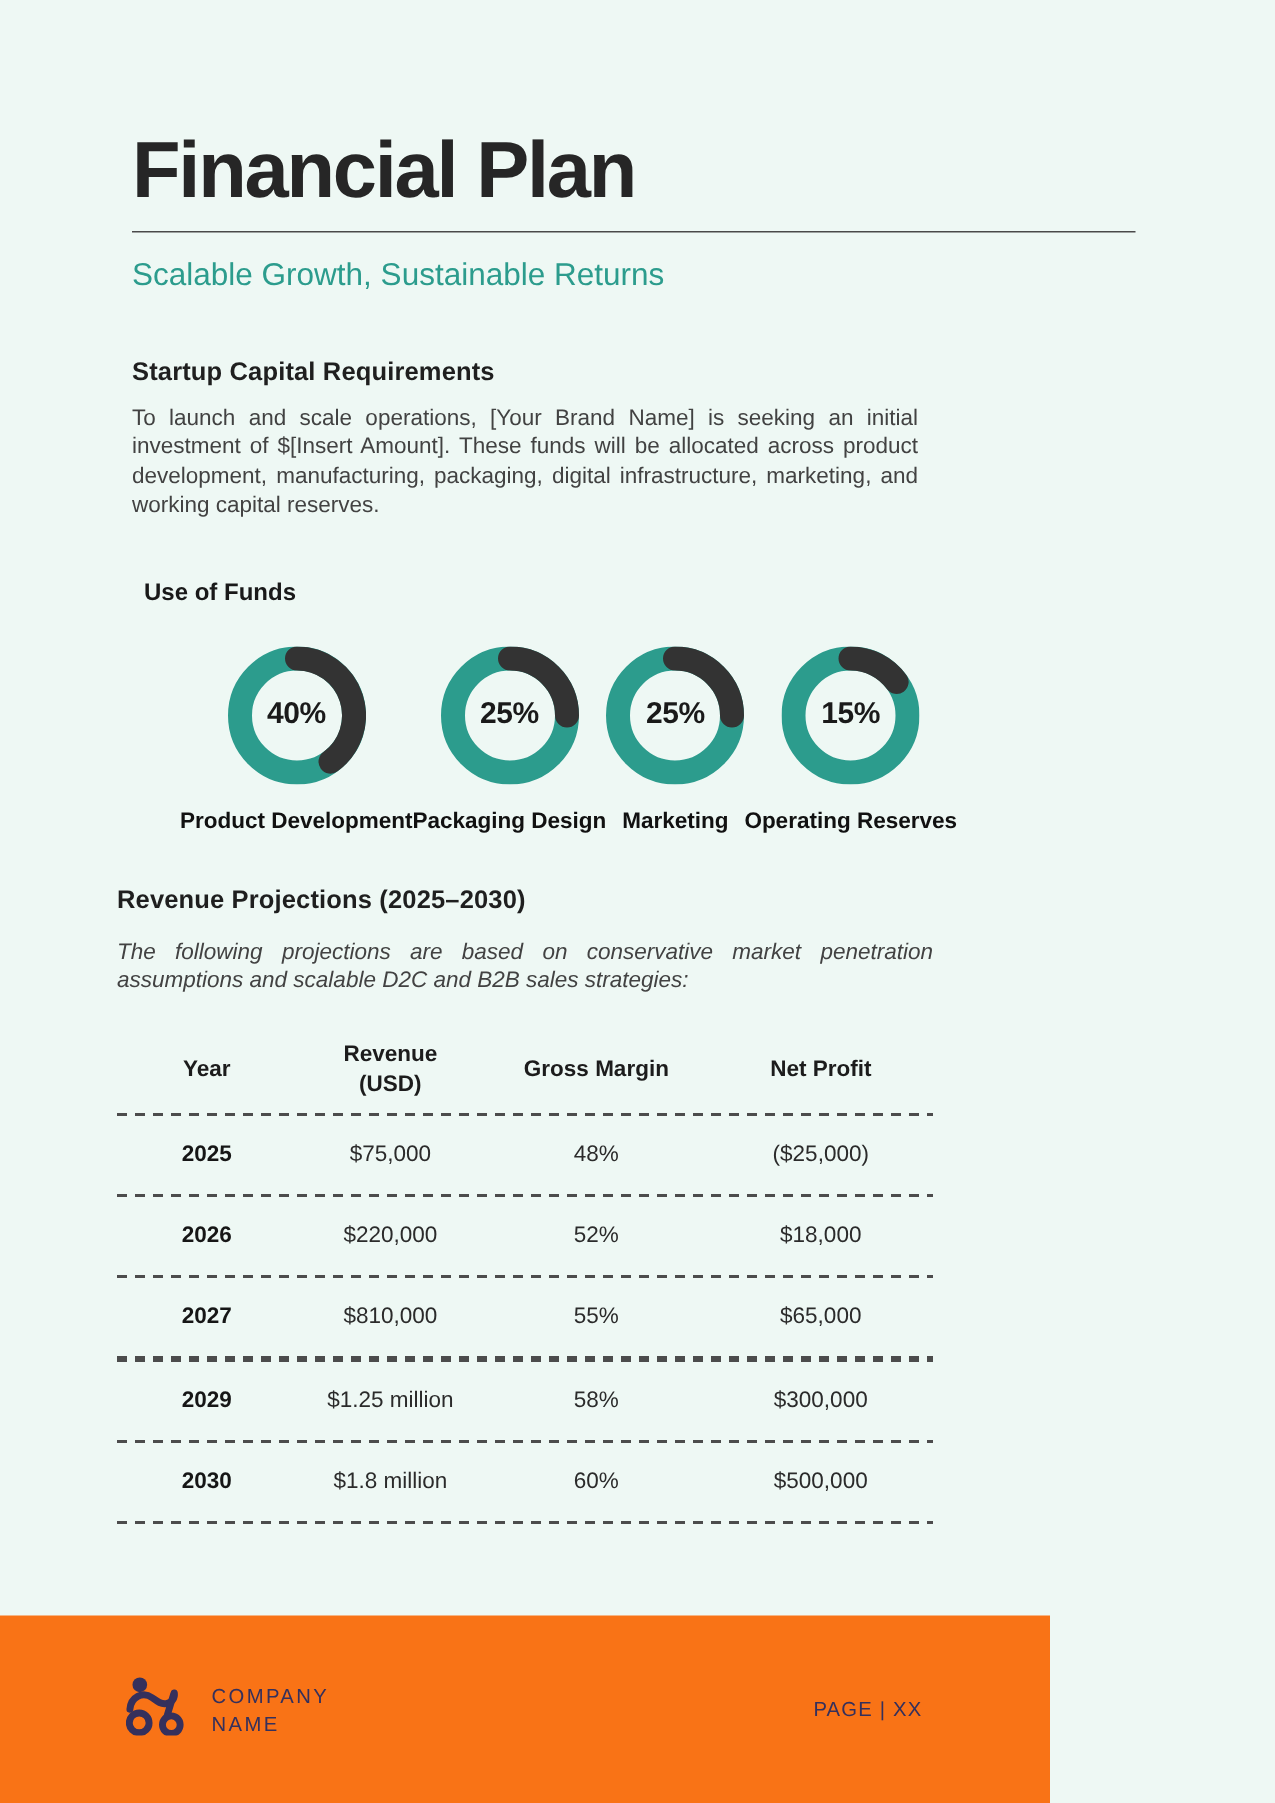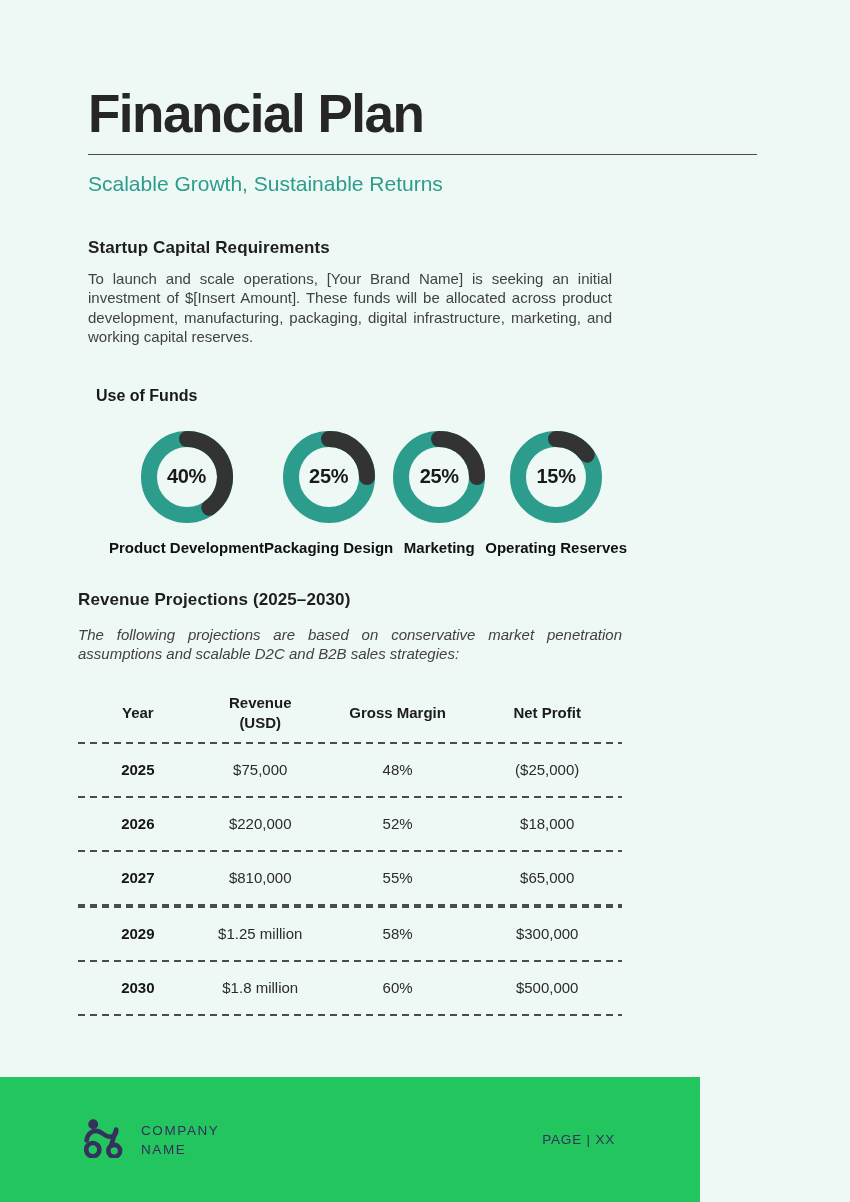--- a/index.html
+++ b/index.html
@@ -27,21 +27,21 @@
   .section-heading { font-size:17px; font-weight:bold; color:#1f1f1f; letter-spacing:0.1px; }
   .body-text {
     margin-top:11px; font-size:15px; line-height:19.5px; color:#424242;
     text-align:justify;
   }
 
   
   .funds { padding:40px 88px 0 96px; }
   .funds-heading { font-size:16px; font-weight:bold; color:#191919; }
   .funds-row {
-    margin:26px 8px 0 13px;
+    margin:26px 8px 0 24px;
     display:flex; justify-content:space-between; align-items:flex-start;
   }
   .fund { display:flex; flex-direction:column; align-items:center; }
   .donut-wrap { position:relative; width:92px; height:92px; }
   .donut-wrap svg { position:absolute; left:0; top:0; }
   .donut-value {
     position:absolute; inset:0; display:flex; align-items:center; justify-content:center;
     font-size:20px; font-weight:bold; color:#1a1a1a; letter-spacing:-0.3px;
   }
   .fund-label { margin-top:16px; font-size:15px; font-weight:bold; color:#111; white-space:nowrap; }
@@ -59,21 +59,21 @@
   .t-cell .wrapper { display:inline-block; max-width:92px; line-height:20px; }
   .t-row { height:52px; }
   .t-row .year { font-weight:bold; color:#161616; }
   .dash-line {
     height:2px;
     background:repeating-linear-gradient(90deg,#4c4c4c 0 7px,transparent 7px 12px);
   }
 
   
   .footer {
-    flex:0 0 125px; background:#22c55e;
+    flex:0 0 125px; background:#f97316;
     display:flex; align-items:center; justify-content:space-between;
     padding:0 85px 0 84px;
   }
   .brand { display:flex; align-items:center; }
   .brand-name {
     margin-left:15px; font-size:13.5px; line-height:19px; letter-spacing:1.6px;
     color:#35305c;
   }
   .page-num { font-size:13.5px; letter-spacing:0.8px; color:#35305c; }
 </style>

